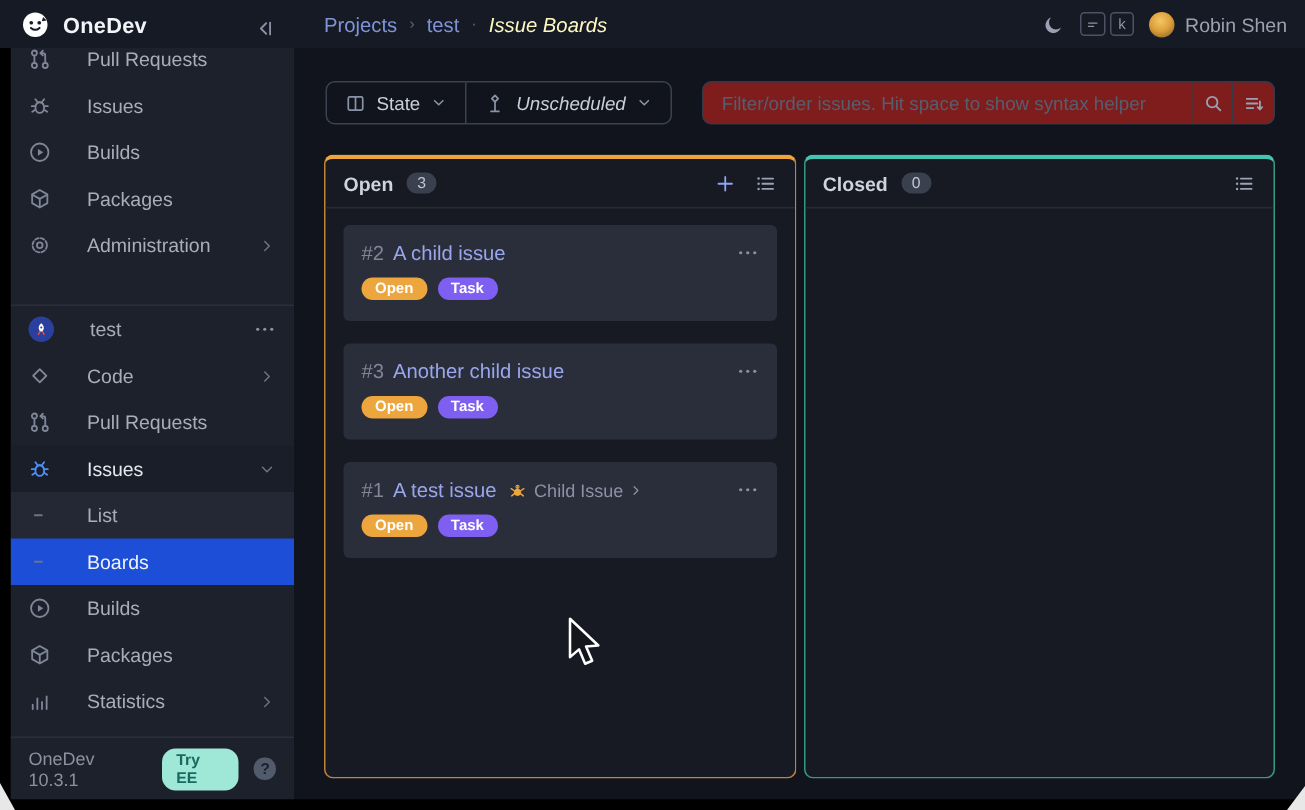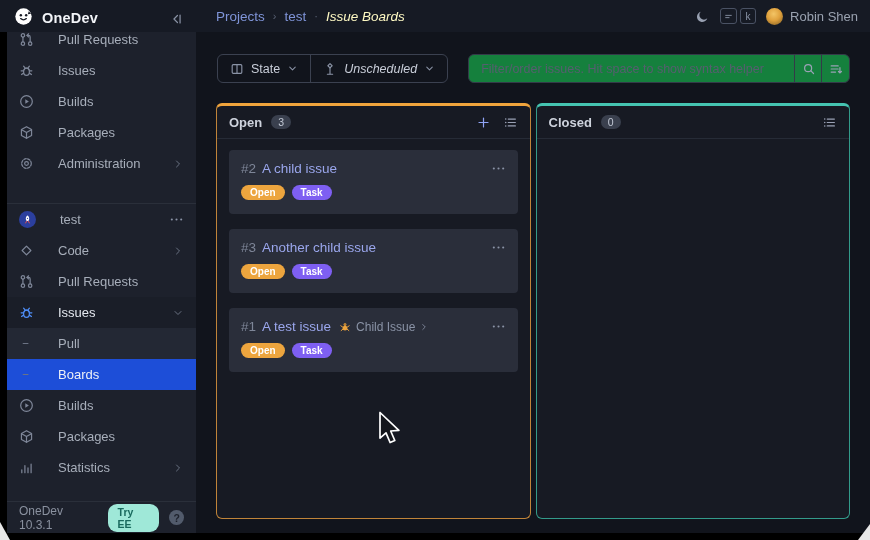--- a/index.html
+++ b/index.html
@@ -43,42 +43,42 @@
   .nav-group-top { margin-top:-8px; }
   .nav-divider { height:1px; background:#2a2f3a; margin:0; }
   .proj-gap { height:24px; }
   .row-proj-avatar { width:17px; height:17px; border-radius:50%; background:#2b3f9e;
                      display:flex; align-items:center; justify-content:center; flex:0 0 auto; }
   .row-issues-active { background:#1a1e28; color:#e4e8ef; }
   .row-issues-active .icon { color:#4f8ef7; }
   .row-sub { background:#232834; }
   .row-sub .icon { color:#6b7384; }
   .row-boards { background:#1d4ed8; color:#eef1f6; }
-  .sb-footer { position:absolute; left:0; bottom:0; width:100%; height:32px; background:#1d212c;
+  .sb-footer { position:absolute; left:0; bottom:0; width:100%; height:42px; background:#1d212c;
                border-top:1px solid #2a2f3a; display:flex; align-items:center; padding:0 12px; gap:10px; }
   .sb-version { color:#8a919f; font-size:12px; }
   .tryee { background:#9fe8d8; color:#196a5e; font-size:10.5px; font-weight:bold;
            border-radius:9px; padding:2px 10px; cursor:pointer; }
   .help-circle { margin-left:auto; width:15px; height:15px; border-radius:50%; background:#525b6c;
                  color:#1d212c; font-size:10.5px; font-weight:bold; display:flex;
                  align-items:center; justify-content:center; cursor:pointer; }
 
   
   .main { position:absolute; left:196px; top:32px; width:674px; height:501px; background:#11141c; }
 
   .toolbar { position:absolute; left:21px; top:22px; right:20px; height:29px; display:flex; }
   .seg-group { display:flex; border:1px solid #3b4150; border-radius:6px; height:29px; }
   .seg { display:flex; align-items:center; gap:7px; padding:0 12px; color:#c9ced9;
          font-size:12.5px; cursor:pointer; }
   .seg + .seg { border-left:1px solid #3b4150; }
   .seg .icon { width:14px; height:14px; color:#8a93a6; display:flex; }
   .seg .chev { width:11px; height:11px; color:#8a93a6; display:flex; }
   .seg-italic { font-style:italic; }
   .filter-wrap { position:relative; margin-left:20px; flex:1; height:29px; }
-  .filter-input { width:100%; height:29px; background:#15803d; border:1px solid #343a48;
+  .filter-input { width:100%; height:29px; background:#7f1d1d; border:1px solid #343a48;
                   border-radius:6px; color:#c9ced9; font-size:12.5px; padding:0 66px 0 12px;
                   font-family:"Liberation Sans", sans-serif; outline:none; }
   .filter-input::placeholder { color:#565e6f; }
   .mini-btn { position:absolute; top:1px; width:28px; height:27px; display:flex; align-items:center;
               justify-content:center; color:#9aa1b5; cursor:pointer; border-left:1px solid #343a48; }
   .mini-btn .icon { width:14px; height:14px; display:flex; }
   .btn-search { right:28px; }
   .btn-order  { right:1px; border-top-right-radius:6px; border-bottom-right-radius:6px; }
 
   
@@ -278,21 +278,21 @@
             <path d="M4 6l4 4 4-4"></path>
           </svg>
         </span>
       </div>
       <div class="nav-row row-sub">
     <span class="icon">
           <svg viewBox="0 0 16 16" fill="none" stroke="currentColor" stroke-width="1.3" stroke-linecap="round" stroke-linejoin="round">
             <path d="M4.5 8h5"></path>
           </svg>
         </span>
-        <span>Pull</span>
+        <span>List</span>
       </div>
       <div class="nav-row row-sub row-boards">
     <span class="icon">
           <svg viewBox="0 0 16 16" fill="none" stroke="currentColor" stroke-width="1.3" stroke-linecap="round" stroke-linejoin="round">
             <path d="M4.5 8h5"></path>
           </svg>
         </span>
         <span>Boards</span>
       </div>
       <div class="nav-row ">

